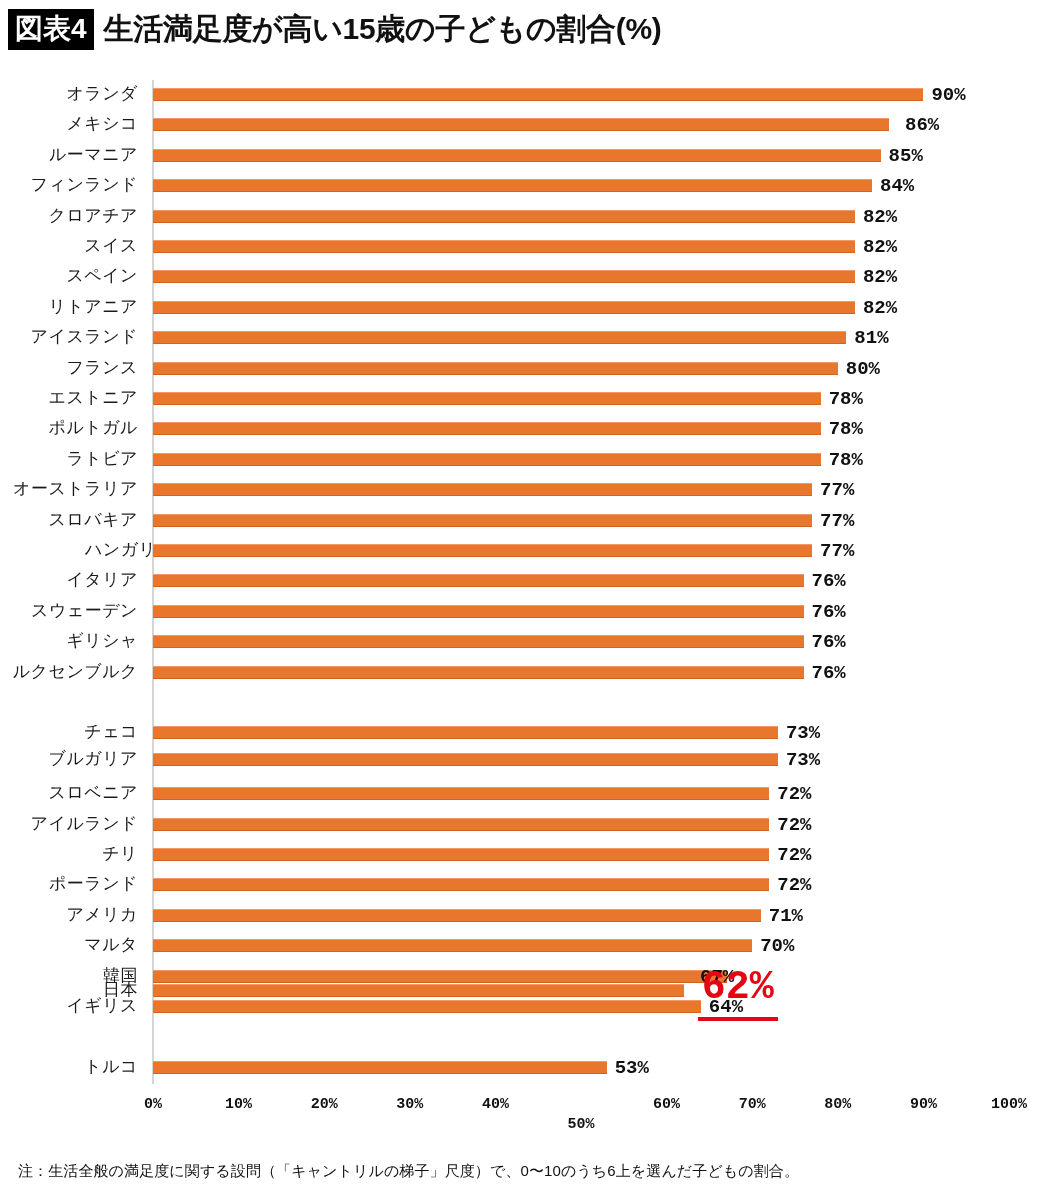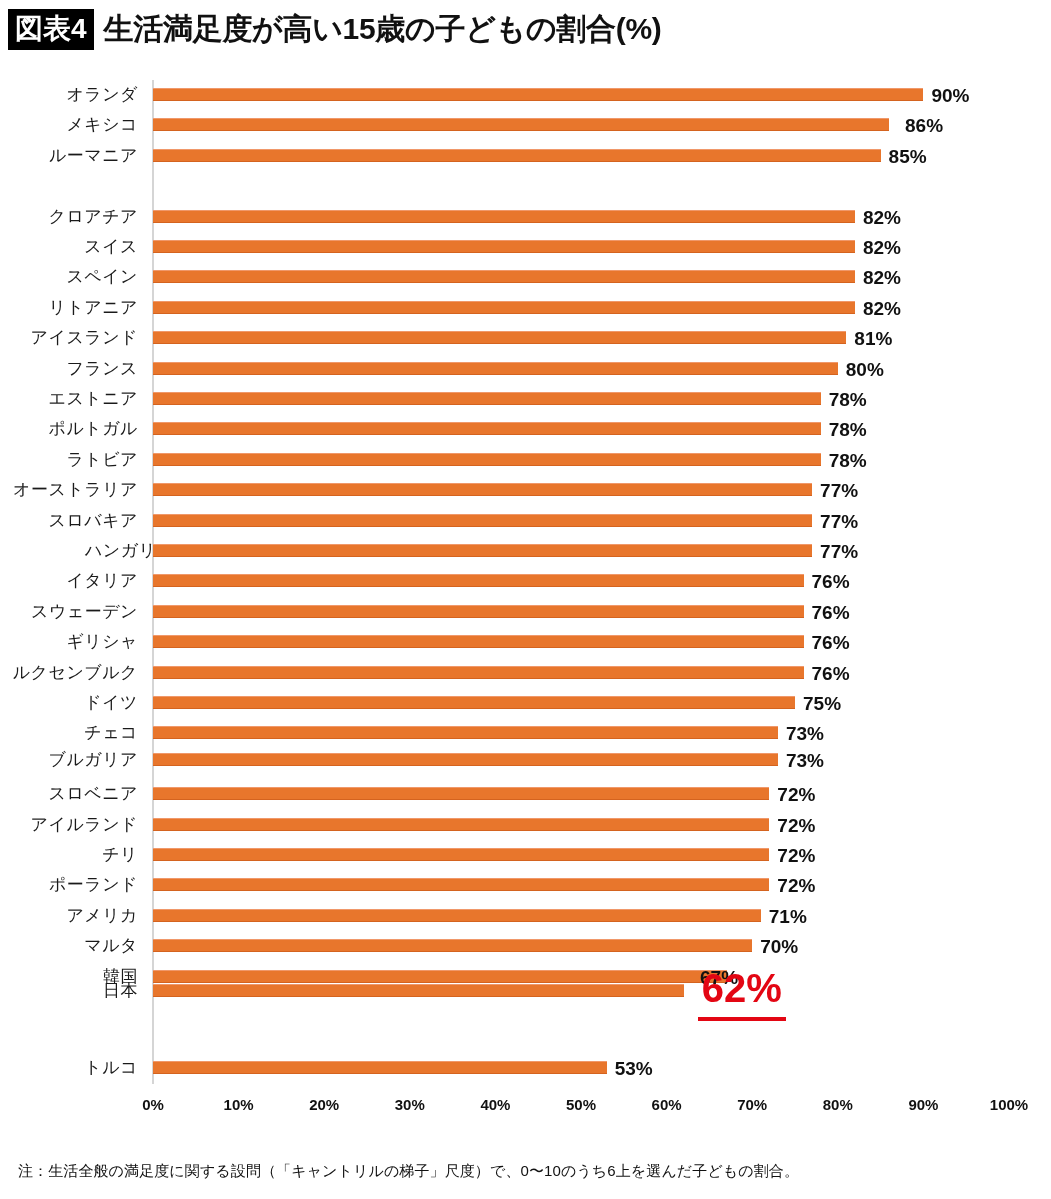--- a/index.html
+++ b/index.html
@@ -44,20 +44,21 @@
     letter-spacing: -0.3px;
   }
 
   
   #chart {
     position: absolute;
     left: 0;
     top: 78px;
     width: 1051px;
     height: 1030px;
+    font-family: Liberation Mono, monospace;
   }
   #plot {
     position: absolute;
     left: 0;
     top: 0;
     width: 1051px;
     height: 1014px;
   }
   
   #axis-line {
@@ -168,20 +169,25 @@
       <div class="row" style="top: 32.4px;">
         <div class="row-label">メキシコ</div>
         <div class="bar" style="width: 736.16px;"></div>
         <div class="bar-value" style="left: 905px;">86%</div>
       </div>
       <div class="row" style="top: 62.8px;">
         <div class="row-label">ルーマニア</div>
         <div class="bar" style="width: 727.6px;"></div>
         <div class="bar-value" style="left: 888.6px;">85%</div>
       </div>
+      <div class="row" style="top: 93.2px;">
+        <div class="row-label">フィンランド</div>
+        <div class="bar" style="width: 719.04px;"></div>
+        <div class="bar-value" style="left: 880.04px;">84%</div>
+      </div>
       <div class="row" style="top: 123.6px;">
         <div class="row-label">クロアチア</div>
         <div class="bar" style="width: 701.92px;"></div>
         <div class="bar-value" style="left: 862.92px;">82%</div>
       </div>
       <div class="row" style="top: 154px;">
         <div class="row-label">スイス</div>
         <div class="bar" style="width: 701.92px;"></div>
         <div class="bar-value" style="left: 862.92px;">82%</div>
       </div>
@@ -248,25 +254,20 @@
       <div class="row" style="top: 549.2px;">
         <div class="row-label">ギリシャ</div>
         <div class="bar" style="width: 650.56px;"></div>
         <div class="bar-value" style="left: 811.56px;">76%</div>
       </div>
       <div class="row" style="top: 579.6px;">
         <div class="row-label">ルクセンブルク</div>
         <div class="bar" style="width: 650.56px;"></div>
         <div class="bar-value" style="left: 811.56px;">76%</div>
       </div>
-      <div class="row" style="top: 610px;">
-        <div class="row-label">ドイツ</div>
-        <div class="bar" style="width: 642px;"></div>
-        <div class="bar-value" style="left: 803px;">75%</div>
-      </div>
       <div class="row" style="top: 640.4px;">
         <div class="row-label">チェコ</div>
         <div class="bar" style="width: 624.88px;"></div>
         <div class="bar-value" style="left: 785.88px;">73%</div>
       </div>
       <div class="row" style="top: 667px;">
         <div class="row-label">ブルガリア</div>
         <div class="bar" style="width: 624.88px;"></div>
         <div class="bar-value" style="left: 785.88px;">73%</div>
       </div>
@@ -297,40 +298,45 @@
       </div>
       <div class="row" style="top: 853.2px;">
         <div class="row-label">マルタ</div>
         <div class="bar" style="width: 599.2px;"></div>
         <div class="bar-value" style="left: 760.2px;">70%</div>
       </div>
       <div class="row" style="top: 883.6px;">
         <div class="row-label">韓国</div>
         <div class="bar" style="width: 573.52px;"></div>
         <div class="bar-value" style="left: 700px;">67%</div>
+      </div>
+      <div class="row" style="top: 914px;">
+        <div class="row-label">イギリス</div>
+        <div class="bar" style="width: 547.84px;"></div>
+        <div class="bar-value" style="left: 708.84px;">64%</div>
       </div>
       <div class="row highlight" style="top: 898px;">
         <div class="row-label">日本</div>
         <div class="bar" style="width: 530.72px;"></div>
         <div class="bar-value" style="left: 697.72px;">62%</div>
       </div>
       <div class="row" style="top: 974.8px;">
         <div class="row-label">トルコ</div>
         <div class="bar" style="width: 453.68px;"></div>
         <div class="bar-value" style="left: 614.68px;">53%</div>
       </div>
     </div>
   <div id="xaxis">
 
   <div class="xtick" style="left: 153px;">0%</div>
       <div class="xtick" style="left: 238.6px;">10%</div>
       <div class="xtick" style="left: 324.2px;">20%</div>
       <div class="xtick" style="left: 409.8px;">30%</div>
       <div class="xtick" style="left: 495.4px;">40%</div>
-      <div class="xtick" style="left: 581px;">50%</div>
+      <div class="xtick" style="left: 581px; margin-top: 20px;">50%</div>
       <div class="xtick" style="left: 666.6px;">60%</div>
       <div class="xtick" style="left: 752.2px;">70%</div>
       <div class="xtick" style="left: 837.8px;">80%</div>
       <div class="xtick" style="left: 923.4px;">90%</div>
       <div class="xtick" style="left: 1009px;">100%</div>
     </div>
 </div>
 
 <div id="footnote">注：生活全般の満足度に関する設問（「キャントリルの梯子」尺度）で、0〜10のうち6上を選んだ子どもの割合。</div>
 

